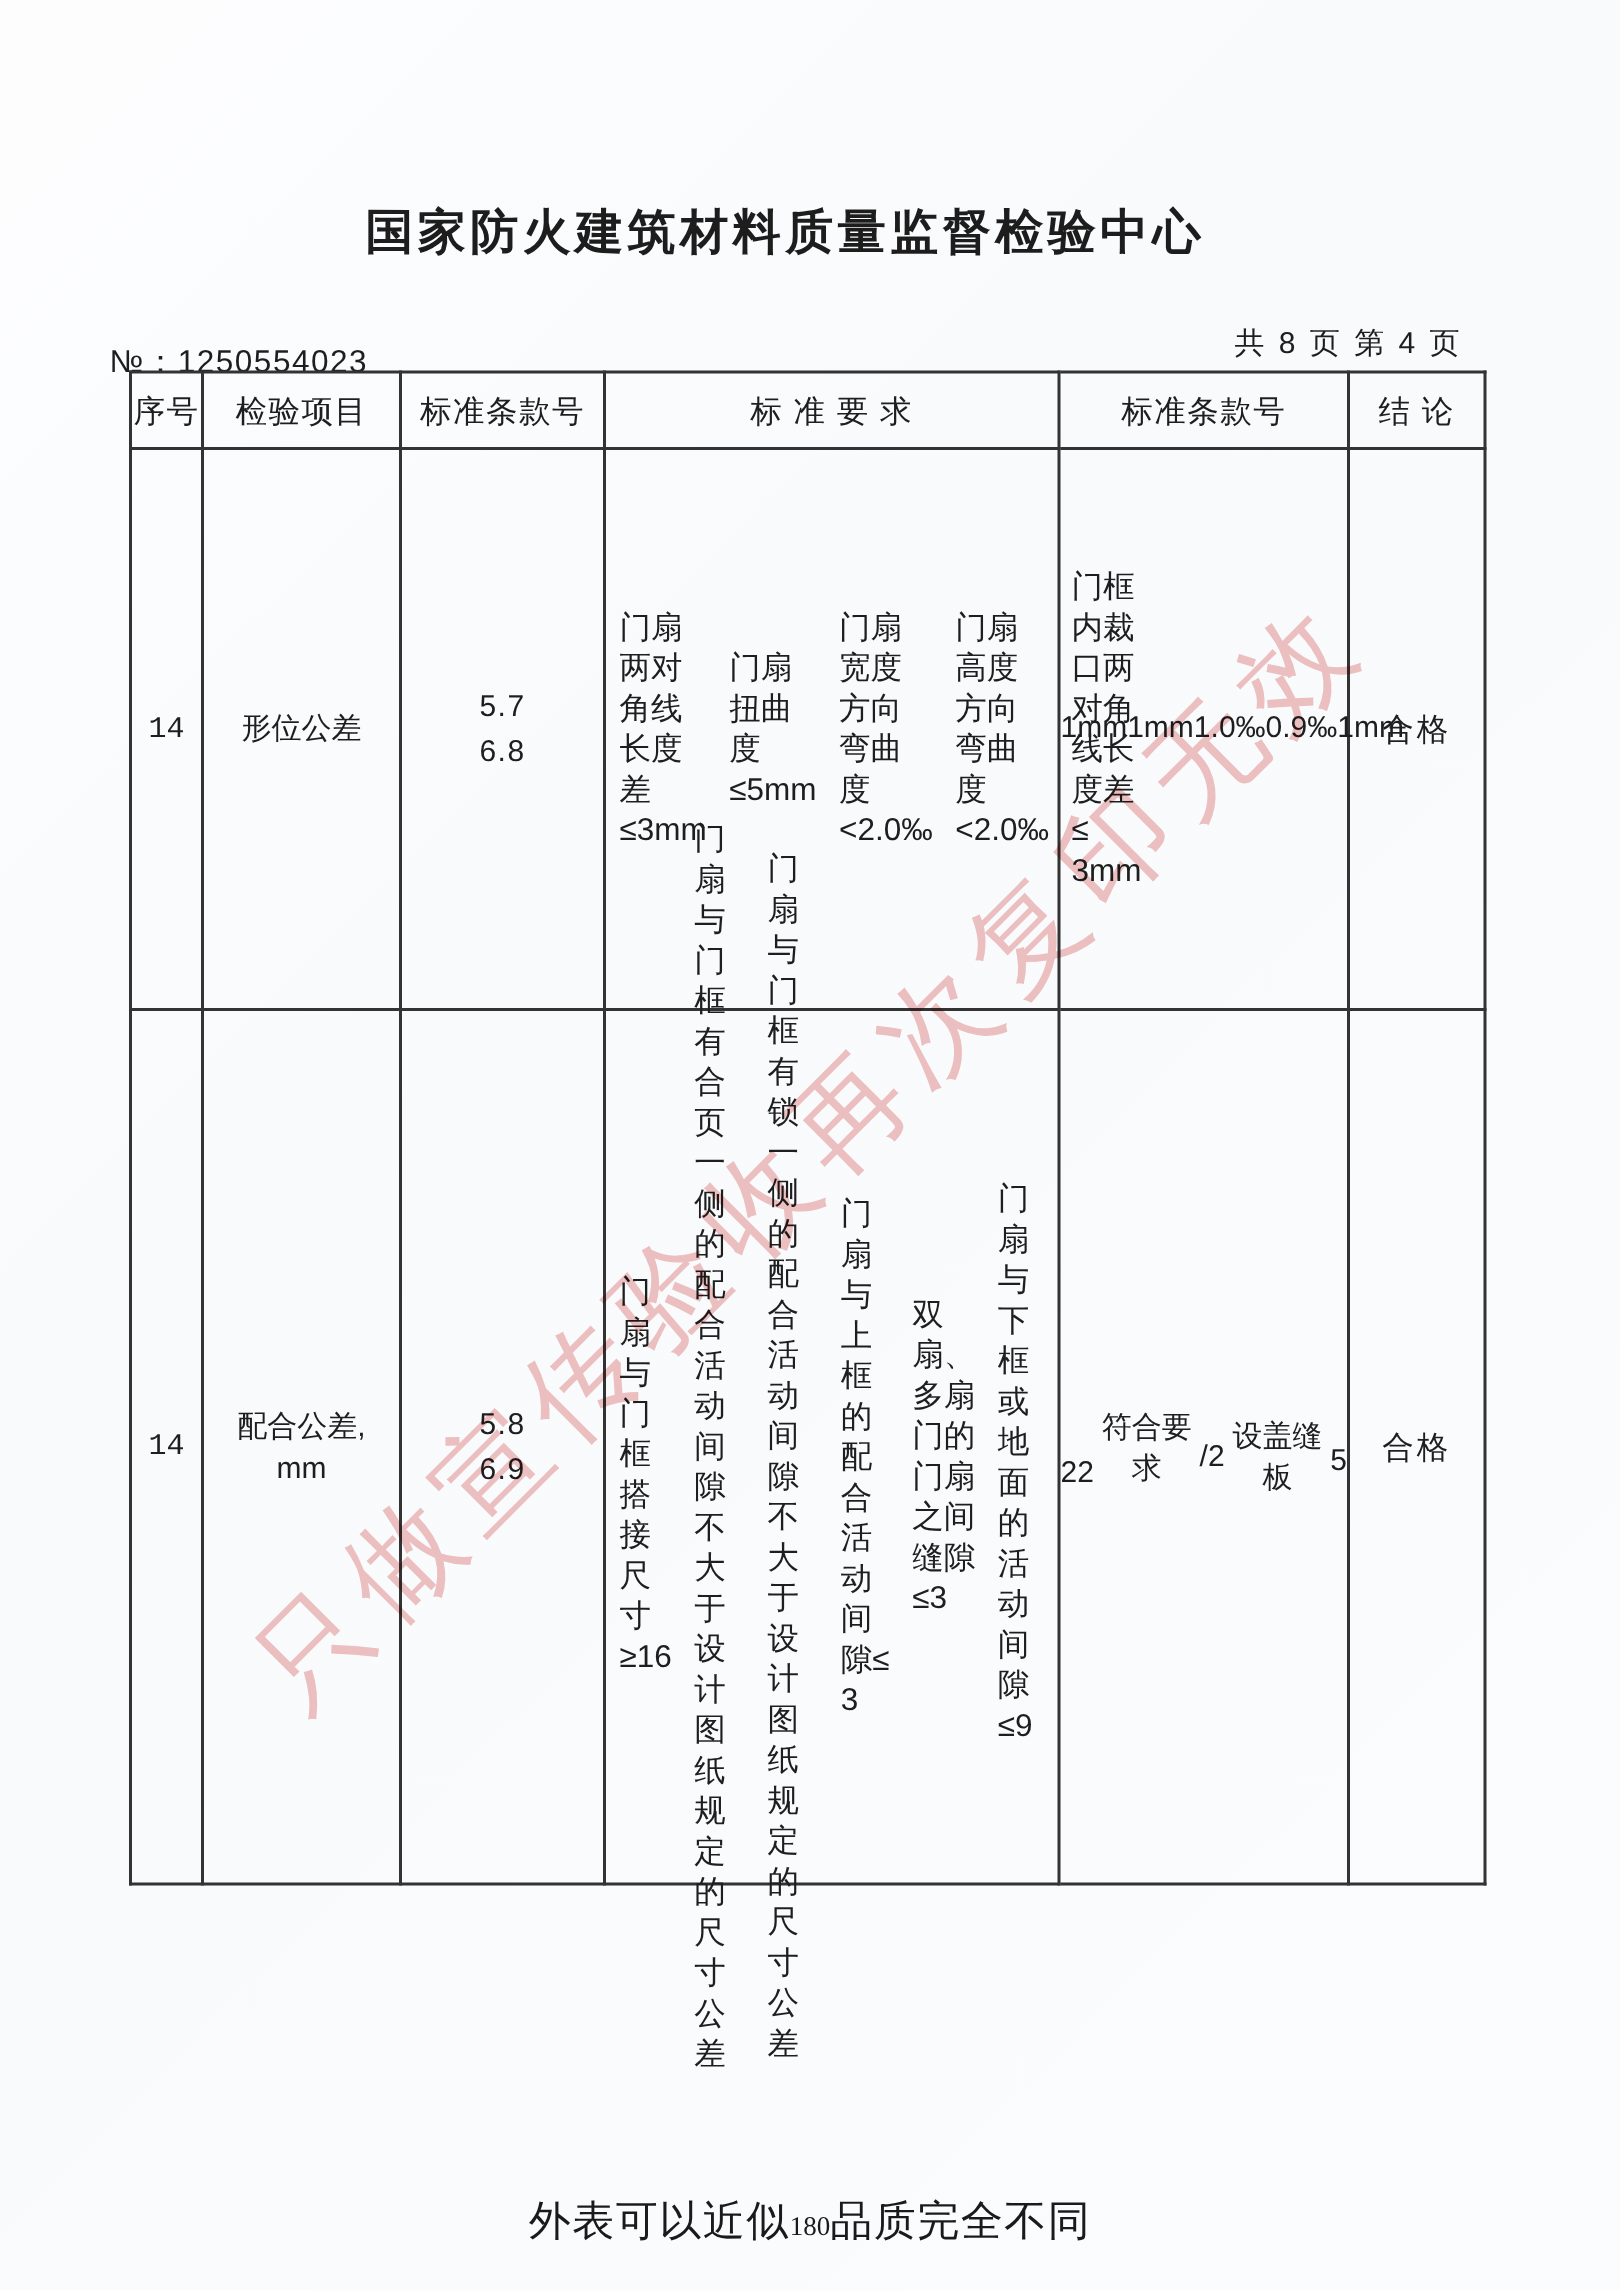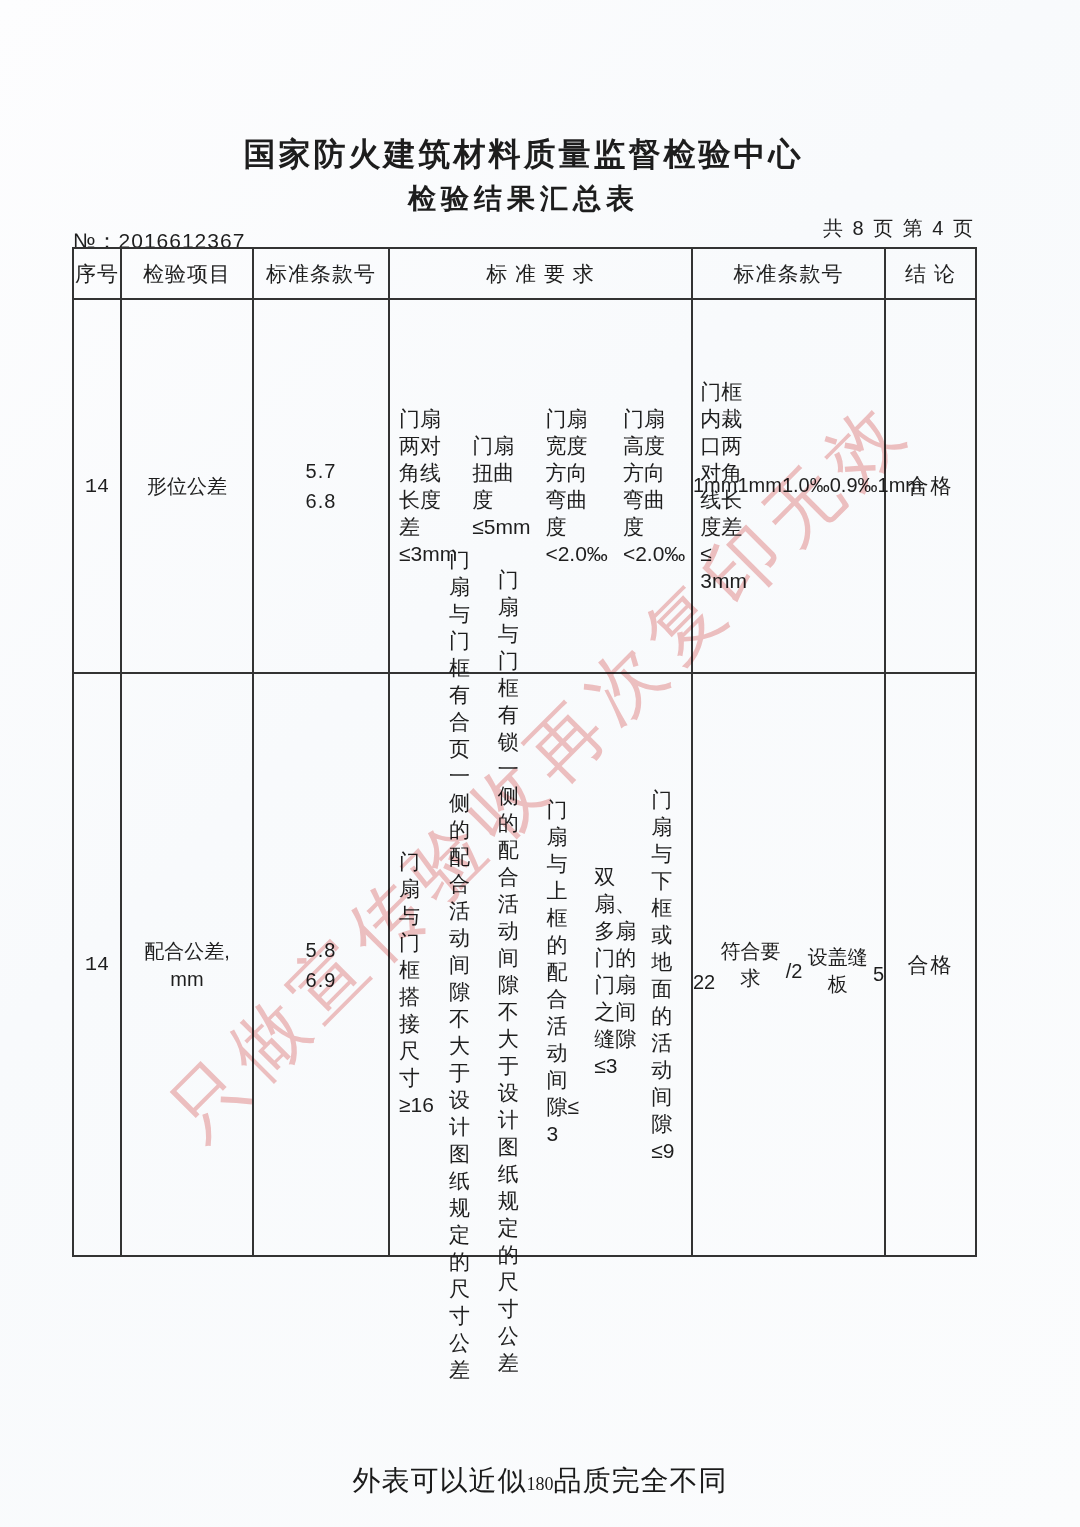--- a/index.html
+++ b/index.html
@@ -27,21 +27,21 @@
   .report-no{
     position:absolute;top:227px;left:73px;
     font-size:21px;color:#1e1e1e;letter-spacing:1px;
   }
   .pagination{
     position:absolute;top:215px;right:105px;
     font-size:20px;color:#1e1e1e;letter-spacing:2px;
   }
   
   table.summary{
-    position:absolute;left:72px;top:247px;width:903px;
+    position:absolute;left:86px;top:247px;width:903px;
     border-collapse:collapse;table-layout:fixed;
     background:transparent;
   }
   table.summary th,table.summary td{
     border:2px solid #333;
     padding:0;vertical-align:middle;text-align:center;
     font-weight:normal;color:#1e1e1e;
   }
   thead tr{height:51px;}
   thead th{font-size:21px;letter-spacing:1px;}
@@ -84,23 +84,22 @@
     font-size:28px;letter-spacing:1px;
   }
   .footer-caption .num{font-size:18px;letter-spacing:0;}
 </style>
 </head>
 <body>
 
 <div class="page">
 
   <div class="doc-title">国家防火建筑材料质量监督检验中心</div>
-  <div class="doc-subtitle">检验结果汇总表</div>
 
-  <div class="report-no"><span>№：</span><span>2016612367</span></div>
+  <div class="report-no"><span>№：</span><span>1250554023</span></div>
 
   <div class="pagination">共 8 页 第 4 页</div>
 
   <table class="summary">
     <colgroup>
       <col style="width:48px">
         <col style="width:132px">
         <col style="width:136px">
       <col style="width:303px">
         <col style="width:193px">

